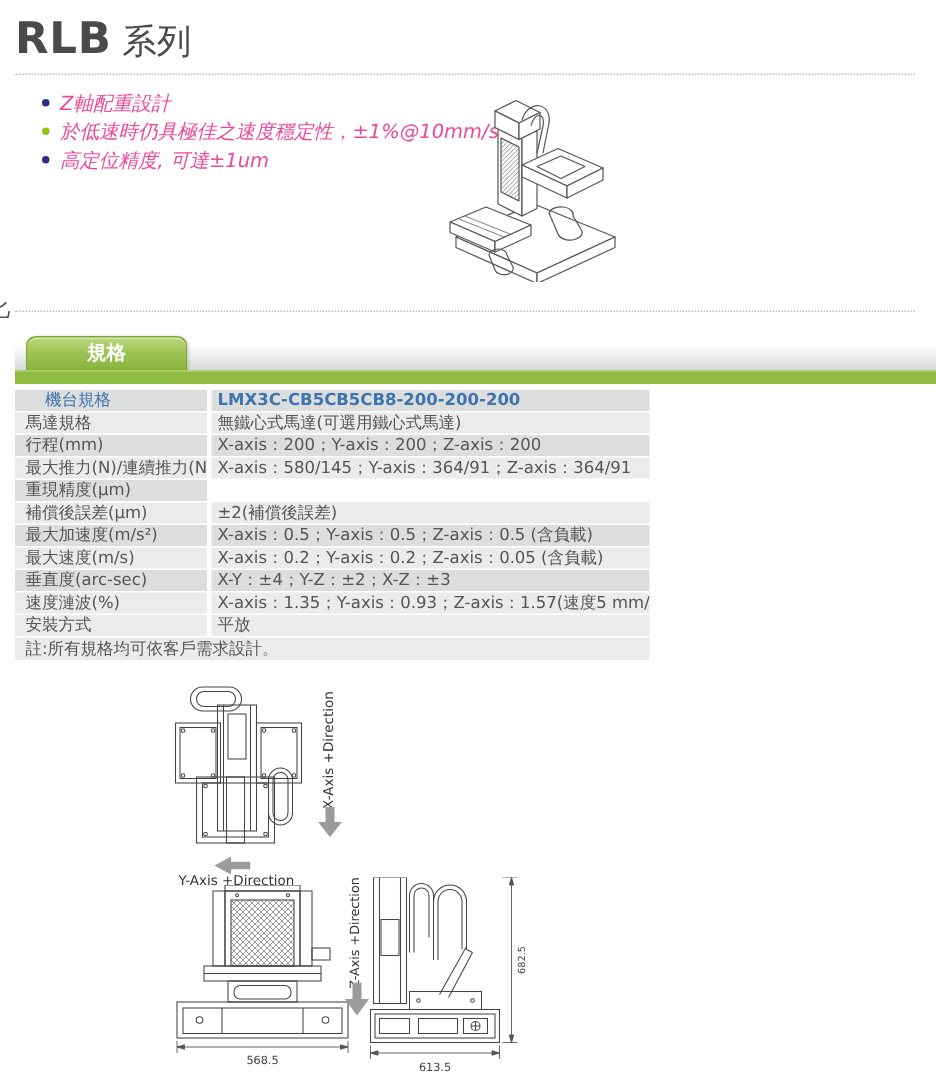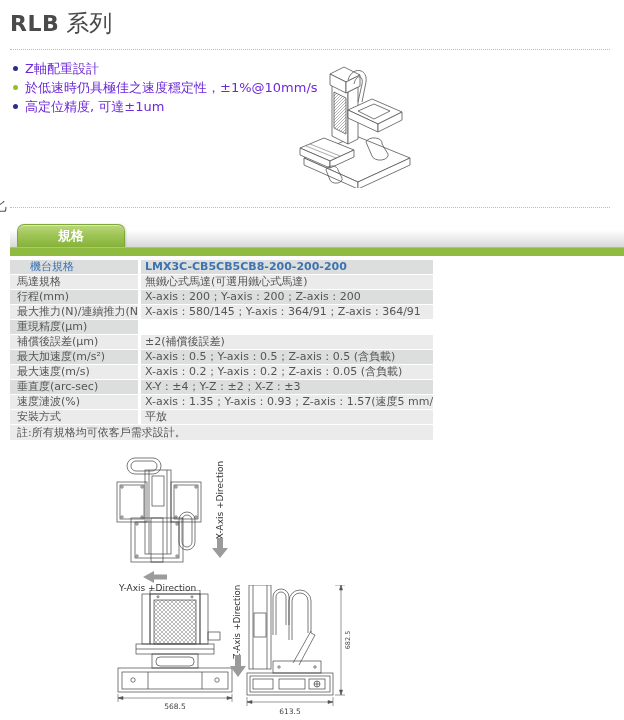--- a/index.html
+++ b/index.html
@@ -3,26 +3,26 @@
 <meta charset="utf-8">
 <style>
   * { margin:0; padding:0; box-sizing:border-box; }
   html,body { background:#fff; }
   #page {
     position:relative; width:624px; height:720px; overflow:hidden;
     background:#fff; font-family:"DejaVu Sans","Liberation Sans",sans-serif; color:#555;
   }
   
   #title { position:absolute; left:10px; top:8px; white-space:nowrap; color:#4a4a4a; }
-  #title .code { font-size:22px; font-weight:900; letter-spacing:0.5px; }
+  #title .code { font-size:29px; font-weight:900; letter-spacing:0.5px; }
   #title .suffix { font-size:23px; font-weight:500; margin-left:7px; }
   .dotted-sep { position:absolute; left:10px; width:600px; height:0; border-top:1px dotted #bdbdbd; }
   #sep1 { top:49px; } #sep2 { top:207px; }
   
-  #features { position:absolute; left:13px; top:59px; font-size:13px; color:#6d28d9; }
+  #features { position:absolute; left:28px; top:59px; font-size:13px; color:#ec4899;font-style:italic; }
   .feat { display:flex; align-items:center; height:19px; white-space:nowrap; }
   .bullet { width:5px; height:5px; border-radius:50%; margin-right:7px; flex:none; }
   .b-navy { background:#2b2e88; } .b-green { background:#93c21e; }
   
   #product { position:absolute; left:296px; top:62px; }
   
   #edgechar { position:absolute; left:-7px; top:197px; font-size:15px; color:#555; }
   
   #tabstrip { position:absolute; left:10px; top:224px; width:614px; height:23px;
     background:linear-gradient(180deg,#ffffff 25%,#d8d8d8 100%); }

